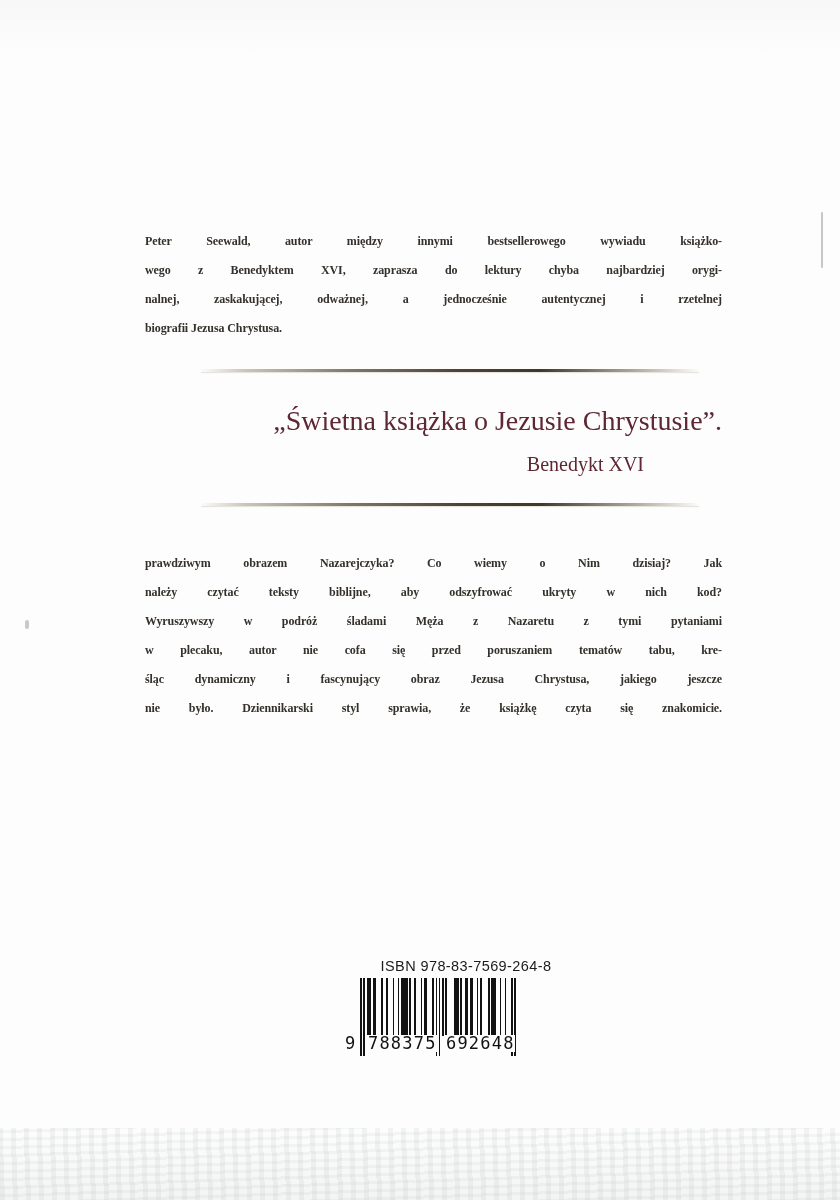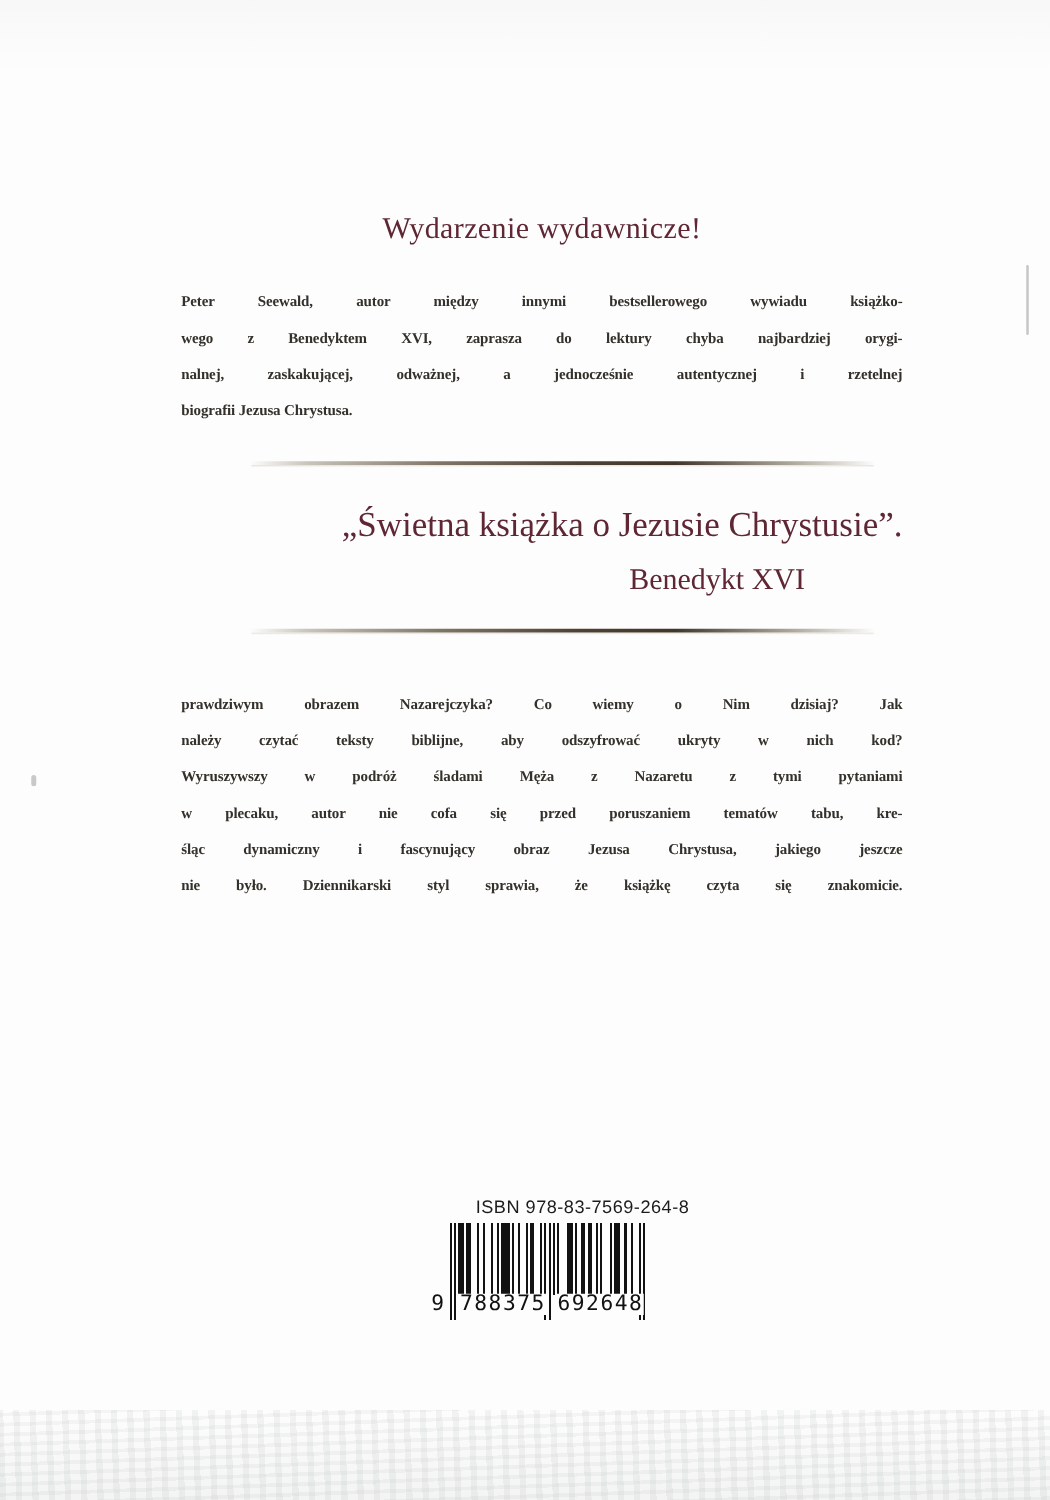--- a/index.html
+++ b/index.html
@@ -55,21 +55,21 @@
   #rule-bottom{top:503px;}
 
   .quote-text{
     position:absolute;left:145px;top:405px;width:577px;
     text-align:right;font-size:28px;line-height:32px;
     color:var(--accent,#5e2733);
   }
   .quote-attr{
     position:absolute;left:145px;top:448px;width:577px;
     text-align:right;padding-right:78px;box-sizing:border-box;
-    font-size:24px;line-height:32px;
+    font-size:20px;line-height:32px;
     color:var(--accent,#5e2733);
   }
 
   .barcode-block{position:absolute;left:350px;top:958px;width:176px;}
   .isbn-label{
     font-family:"Liberation Sans", sans-serif;
     font-size:14.5px;letter-spacing:0.4px;color:#1c1c1c;
     text-align:center;width:100%;margin-left:28px;
   }
   .ean-wrap{position:relative;margin-top:4px;margin-left:10px;width:156px;height:80px;}
@@ -87,21 +87,20 @@
 </head>
 <body style="--accent: #5e2733; --ink: #34302b; background: rgb(253, 253, 253);">
 
 <div id="cover">
 
   <div class="scan-top-band"></div>
   <div class="scan-bottom-band"></div>
   <div class="scan-mark-right"></div>
   <div class="scan-speck-left"></div>
 
-  <div class="headline">Wydarzenie wydawnicze!</div>
 
   <div id="intro" class="para">
       <div class="line">Peter Seewald, autor między innymi bestsellerowego wywiadu książko-</div>
       <div class="line">wego z Benedyktem XVI, zaprasza do lektury chyba najbardziej orygi-</div>
       <div class="line">nalnej, zaskakującej, odważnej, a jednocześnie autentycznej i rzetelnej</div>
       <div class="line last-line">biografii Jezusa Chrystusa.</div>
     </div>
 
   <div id="rule-top" class="rule"></div>
 

